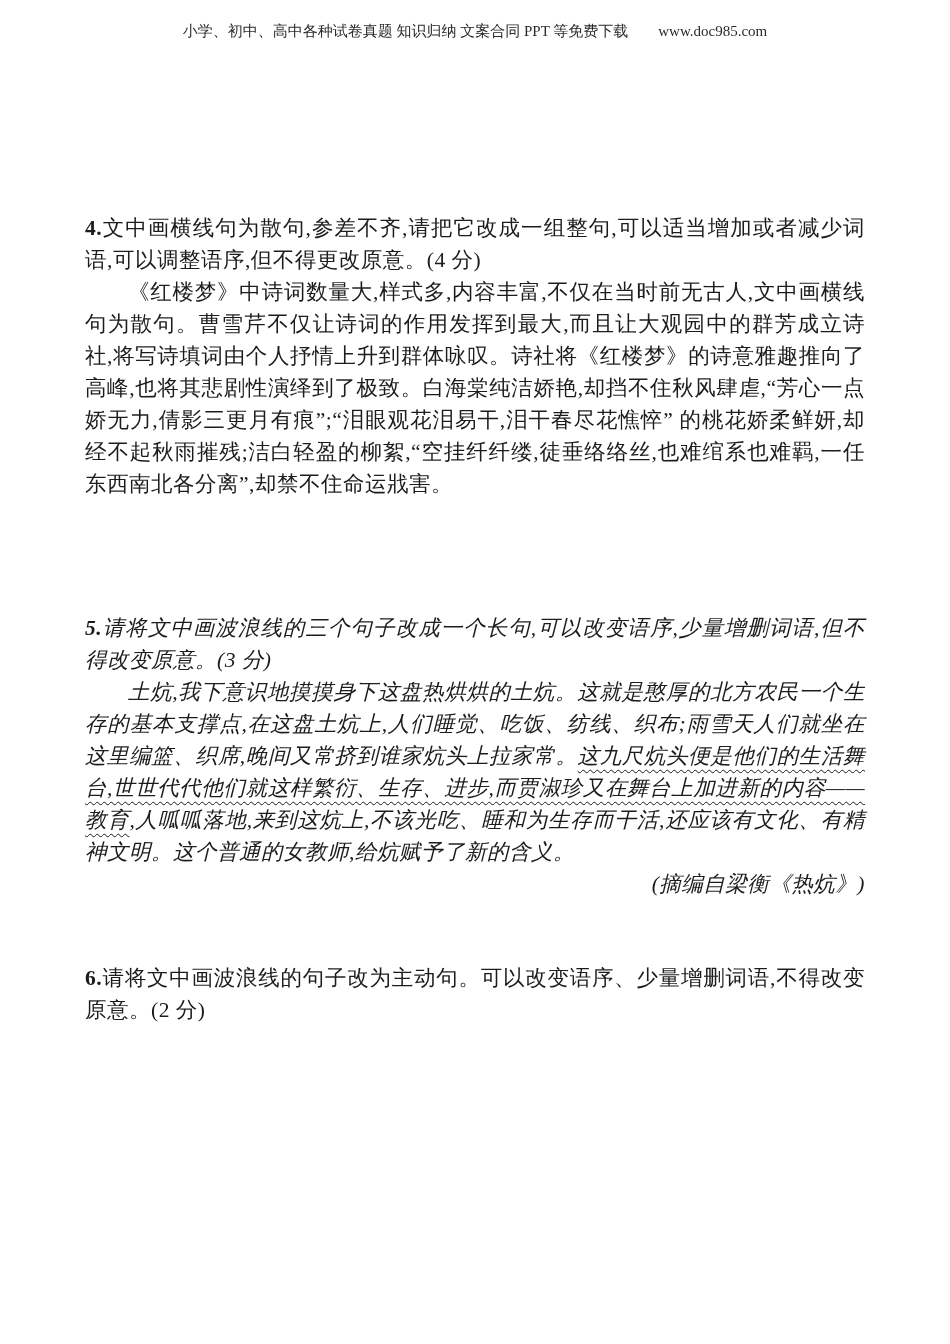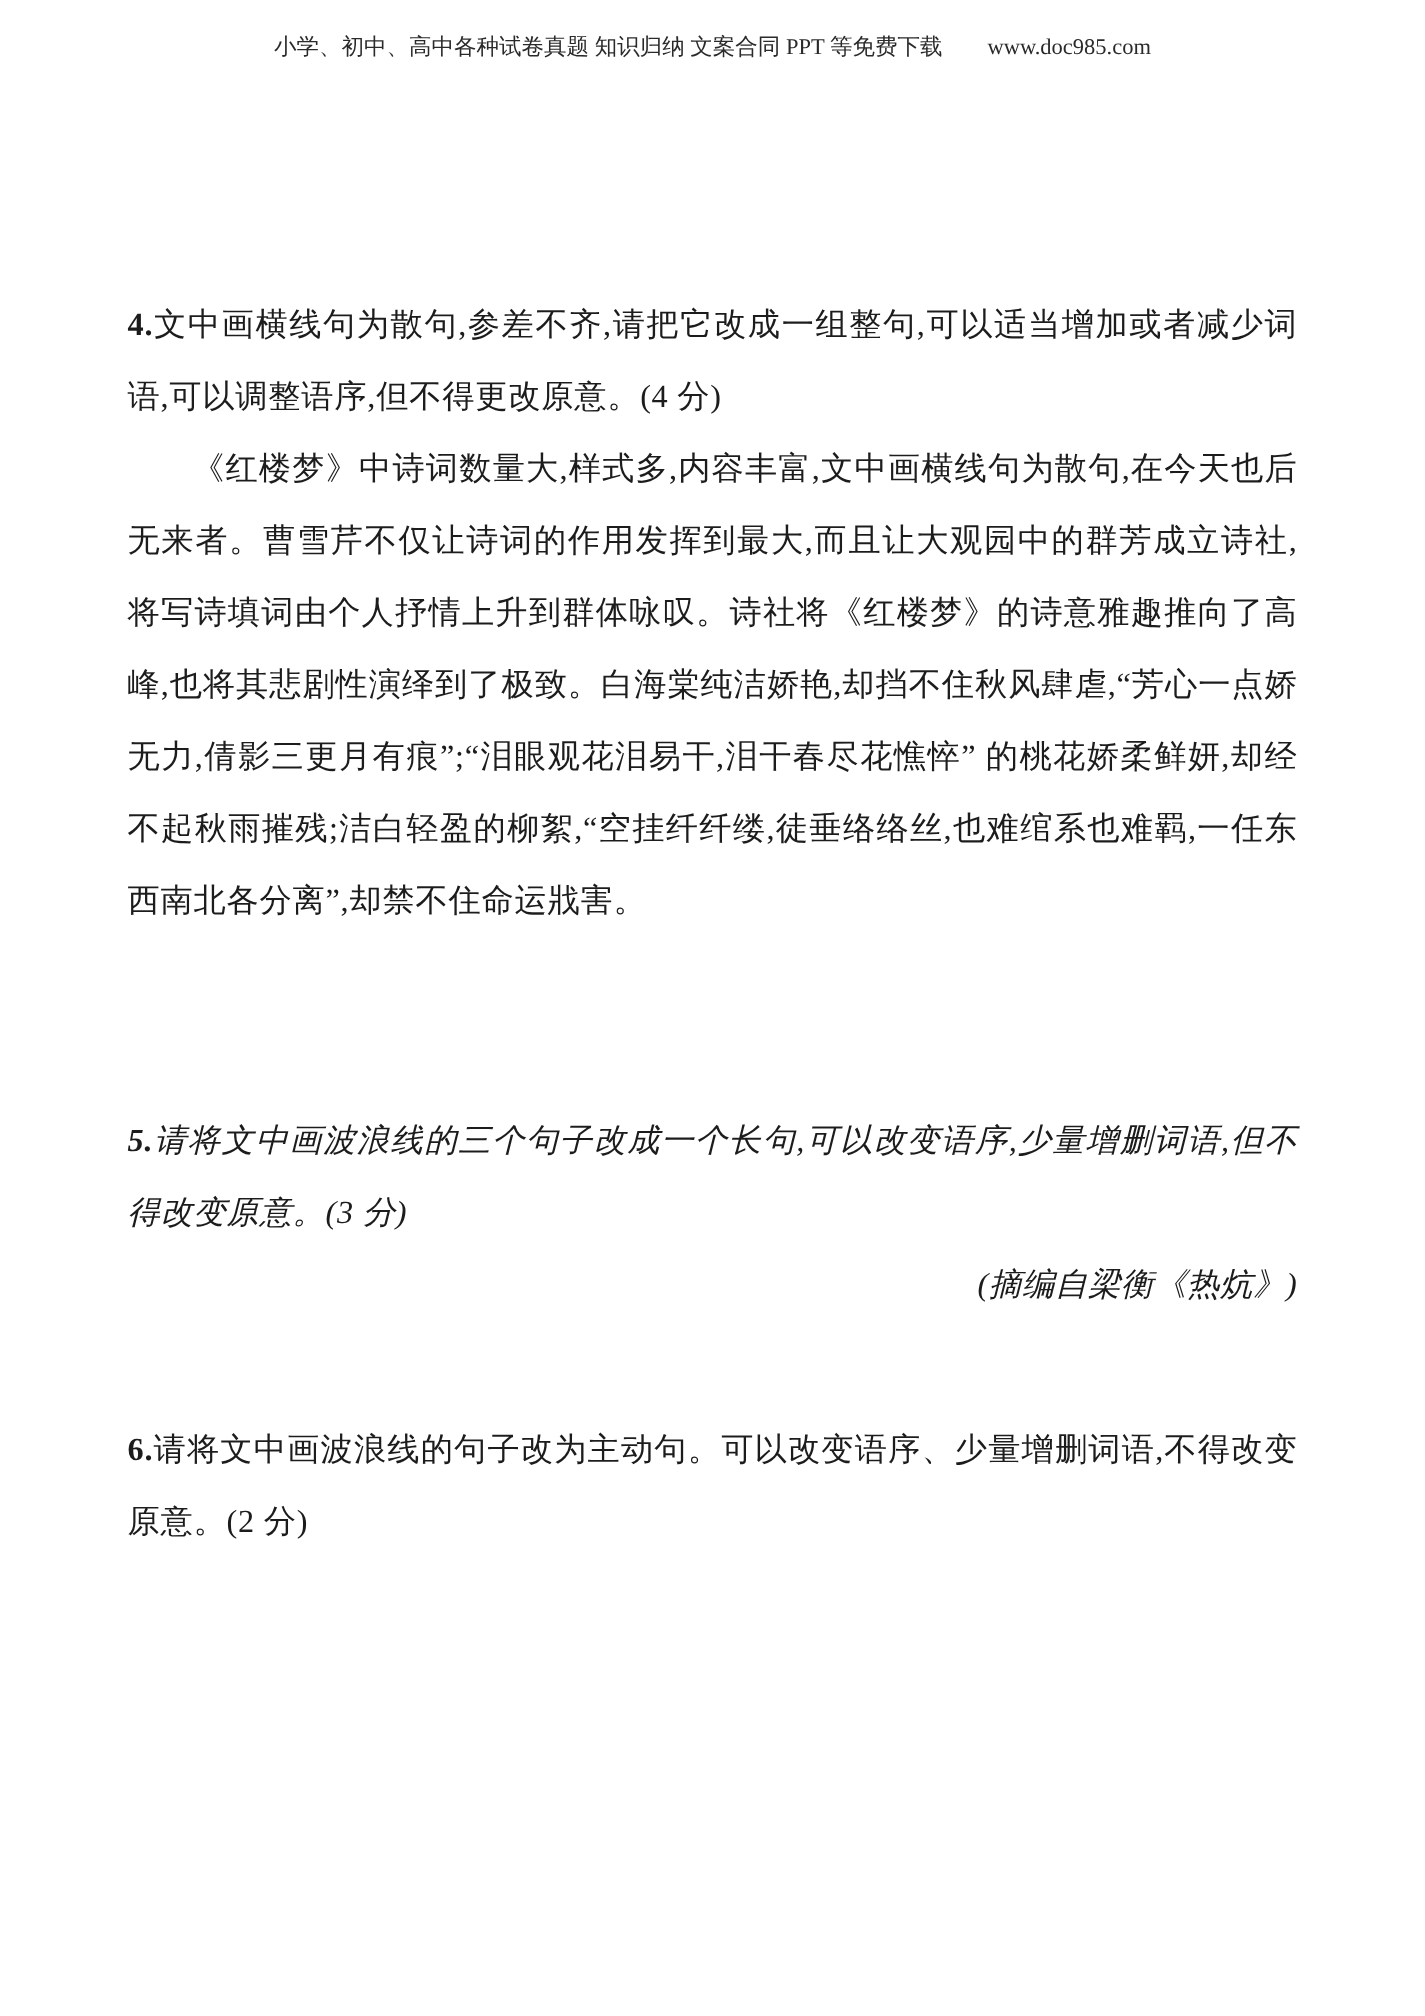--- a/index.html
+++ b/index.html
@@ -20,25 +20,25 @@
     text-align: center;
     font-size: 15px;
     color: #2a2a2a;
     white-space: nowrap;
   }
   .page-header { top: 22px; }
   .page-footer { top: 1248px; }
   .site-url { margin-left: 30px; }
   .content {
     position: absolute;
-    top: 192px;
+    top: 212px;
     left: 85px;
     width: 780px;
     font-size: 21.5px;
-    line-height: 48px;
+    line-height: 32px;
     text-align: justify;
     letter-spacing: 0.5px;
   }
   .prompt { text-indent: 0; }
   .q-num { font-weight: bold; }
   .passage { text-indent: 2em; }
   .u-line {
     text-decoration-thickness: 1px;
     text-underline-offset: 8px;
   }
@@ -57,25 +57,26 @@
 <div class="page">
 
   <div class="page-header">
     <span>小学、初中、高中各种试卷真题  知识归纳  文案合同  PPT 等免费下载</span><span class="site-url">www.doc985.com</span>
   </div>
 
   <div class="content">
 
     <section>
       <p class="prompt"><span class="q-num">4.</span><span>文中画横线句为散句,参差不齐,请把它改成一组整句,可以适当增加或者减少词语,可以调整语序,但不得更改原意。(4 分)</span></p>
-      <p class="passage"><span>《红楼梦》中诗词数量大,样式多,内容丰富,文中画横线句为散句,在今天也后无来者。曹雪芹不仅让诗词的作用发挥到最大,而且让大观园中的群芳成立诗社,将写诗填词由个人抒情上升到群体咏叹。诗社将《红楼梦》的诗意雅趣推向了高峰,也将其悲剧性演绎到了极致。</span><span class="u-line">白海棠纯洁娇艳,却挡不住秋风肆虐,“芳心一点娇无力,倩影三更月有痕”;“泪眼观花泪易干,泪干春尽花憔悴” 的桃花娇柔鲜妍,却经不起秋雨摧残;洁白轻盈的柳絮,“空挂纤纤缕,徒垂络络丝,也难绾系也难羁,一任东西南北各分离”,却禁不住命运戕害。</span></p>
+      <p class="passage"><span>《红楼梦》中诗词数量大,样式多,内容丰富,不仅在当时前无古人,文中画横线句为散句。曹雪芹不仅让诗词的作用发挥到最大,而且让大观园中的群芳成立诗社,将写诗填词由个人抒情上升到群体咏叹。诗社将《红楼梦》的诗意雅趣推向了高峰,也将其悲剧性演绎到了极致。</span><span class="u-line">白海棠纯洁娇艳,却挡不住秋风肆虐,“芳心一点娇无力,倩影三更月有痕”;“泪眼观花泪易干,泪干春尽花憔悴” 的桃花娇柔鲜妍,却经不起秋雨摧残;洁白轻盈的柳絮,“空挂纤纤缕,徒垂络络丝,也难绾系也难羁,一任东西南北各分离”,却禁不住命运戕害。</span></p>
     </section>
 
     <section class="sec-q5">
       <p class="prompt"><span class="q-num">5.</span><span>请将文中画波浪线的三个句子改成一个长句,可以改变语序,少量增删词语,但不得改变原意。(3 分)</span></p>
+      <p class="passage"><span>土炕,我下意识地摸摸身下这盘热烘烘的土炕。这就是憨厚的北方农民一个生存的基本支撑点,在这盘土炕上,人们睡觉、吃饭、纺线、织布;雨雪天人们就坐在这里编篮、织席,晚间又常挤到谁家炕头上拉家常。</span><span class="u-wavy">这九尺炕头便是他们的生活舞台,世世代代他们就这样繁衍、生存、进步,而贾淑珍又在舞台上加进新的内容——教育</span><span>,人呱呱落地,来到这炕上,不该光吃、睡和为生存而干活,还应该有文化、有精神文明。这个普通的女教师,给炕赋予了新的含义。</span></p>
       <p class="attribution">(摘编自梁衡《热炕》)</p>
     </section>
 
     <section class="sec-q6">
       <p class="prompt"><span class="q-num">6.</span><span>请将文中画波浪线的句子改为主动句。可以改变语序、少量增删词语,不得改变原意。(2 分)</span></p>
     </section>
 
   </div>
 
   <div class="page-footer">

